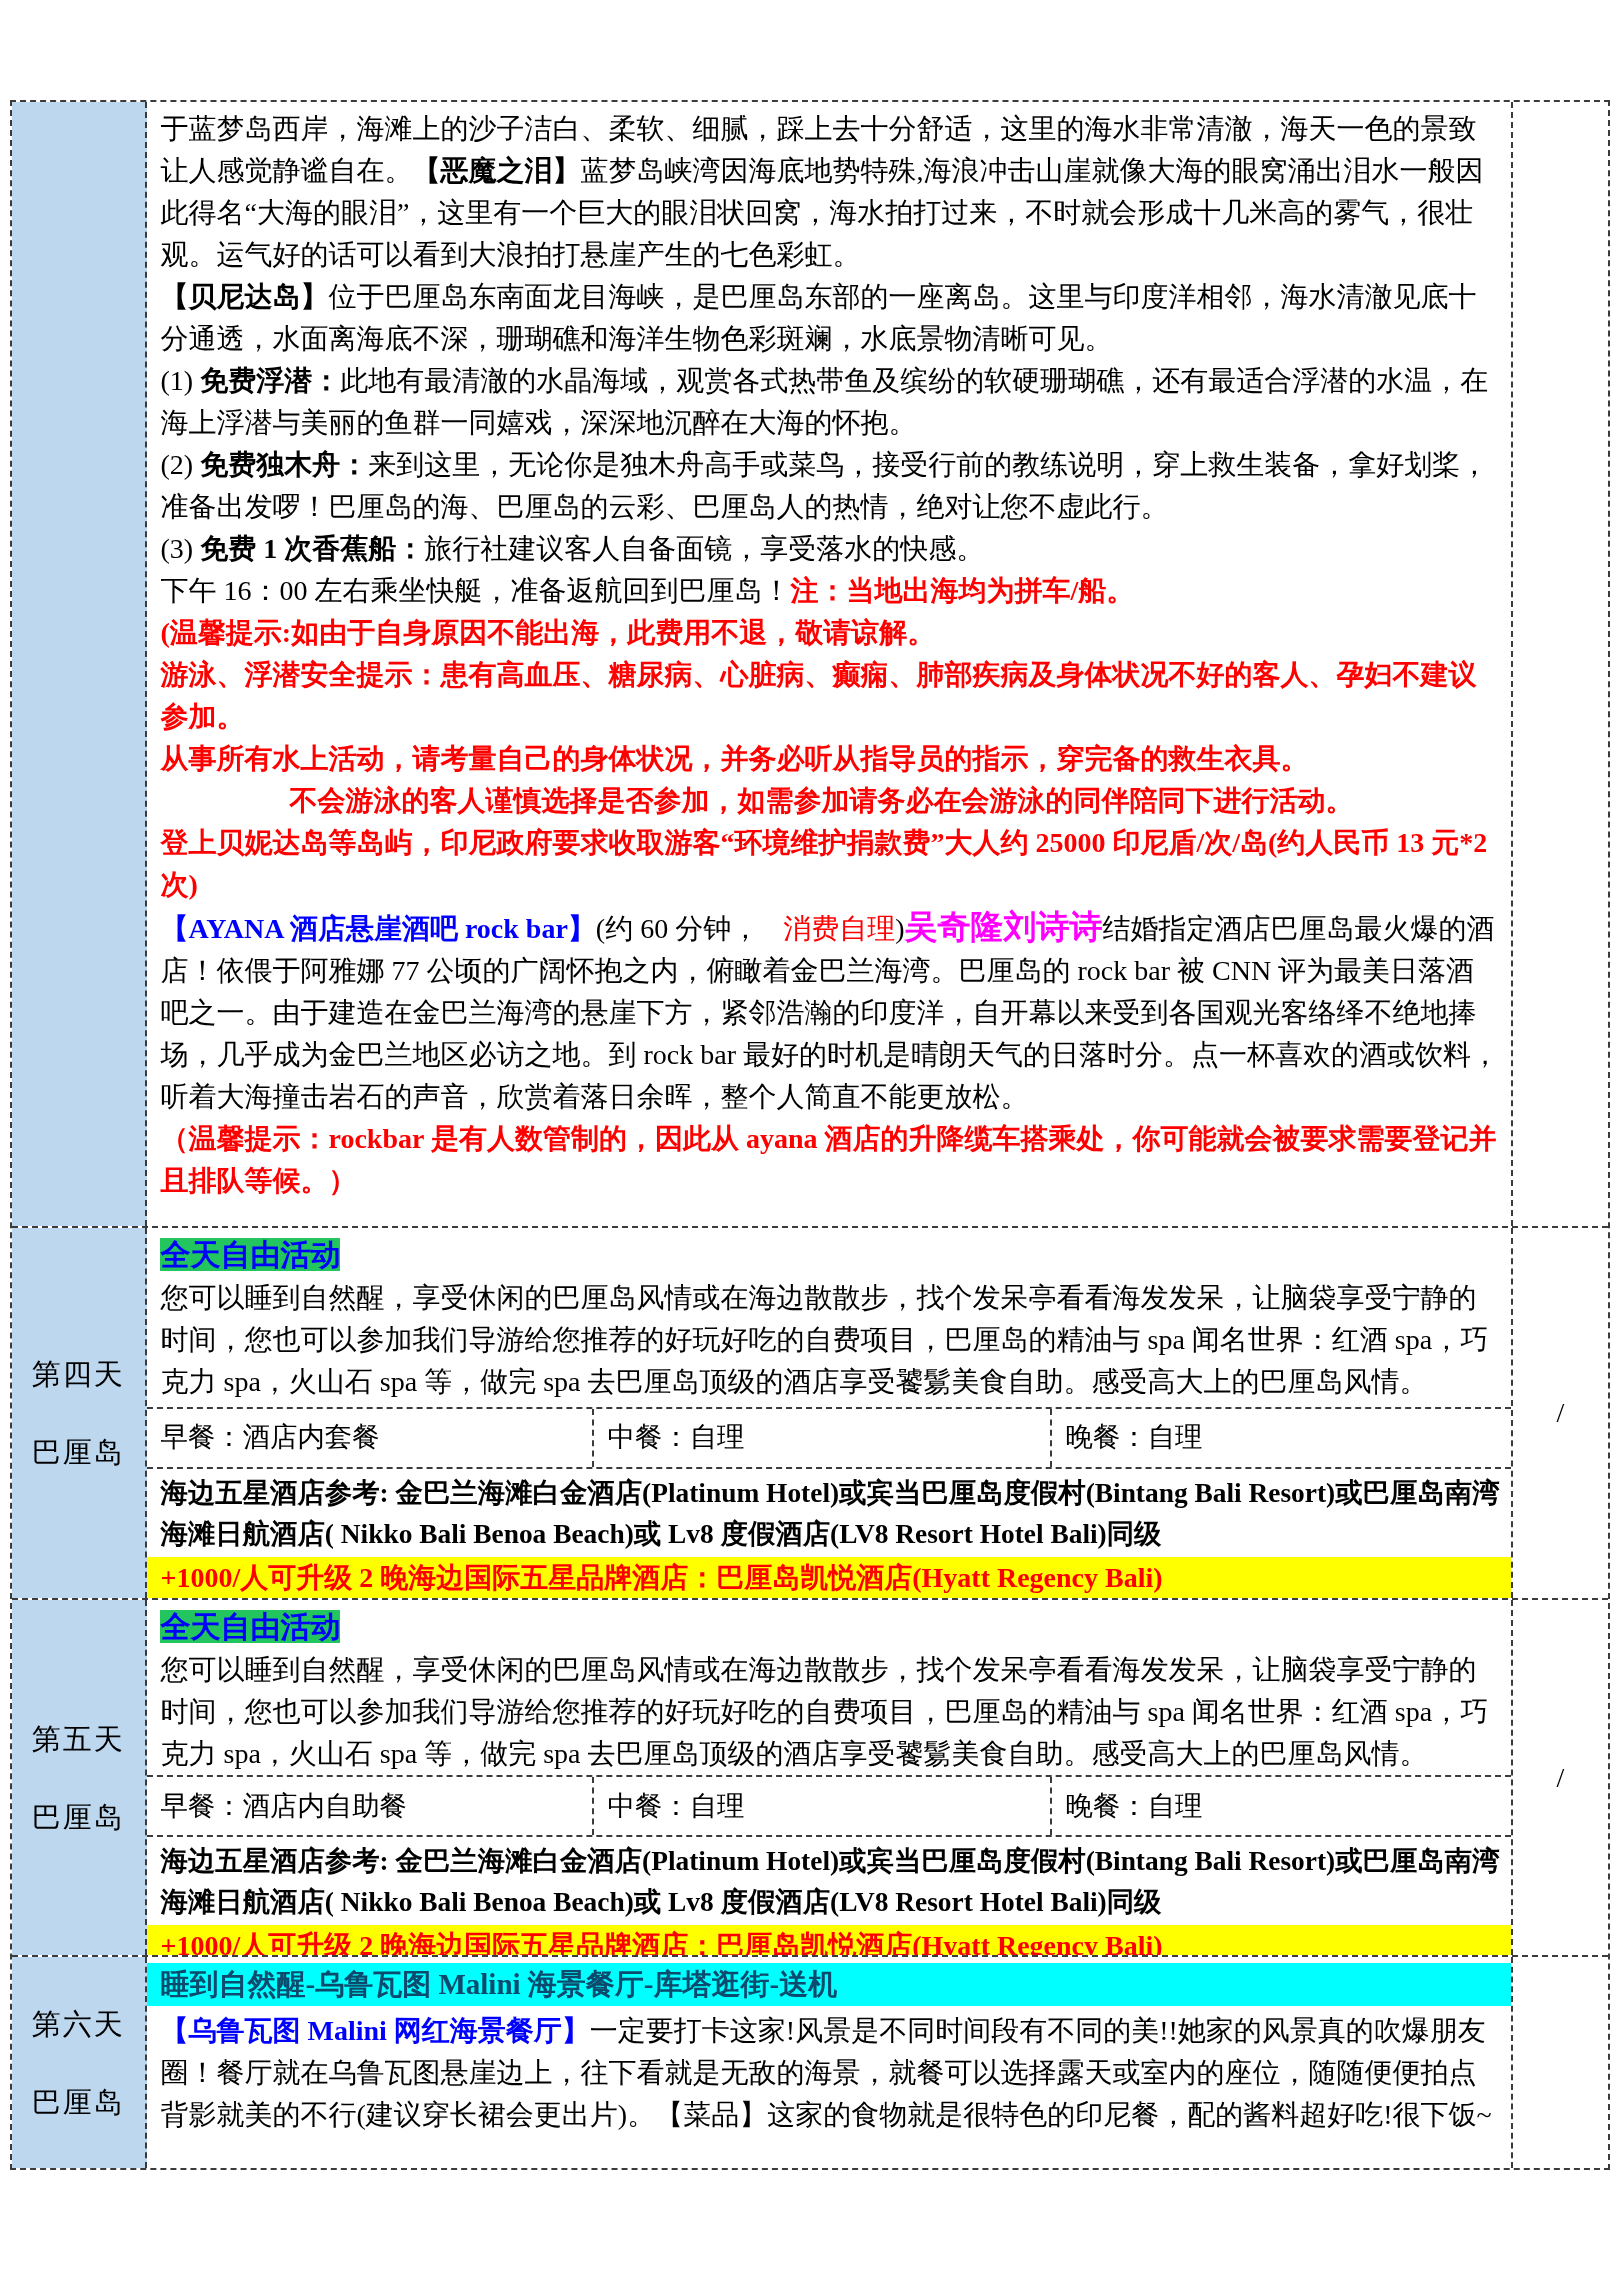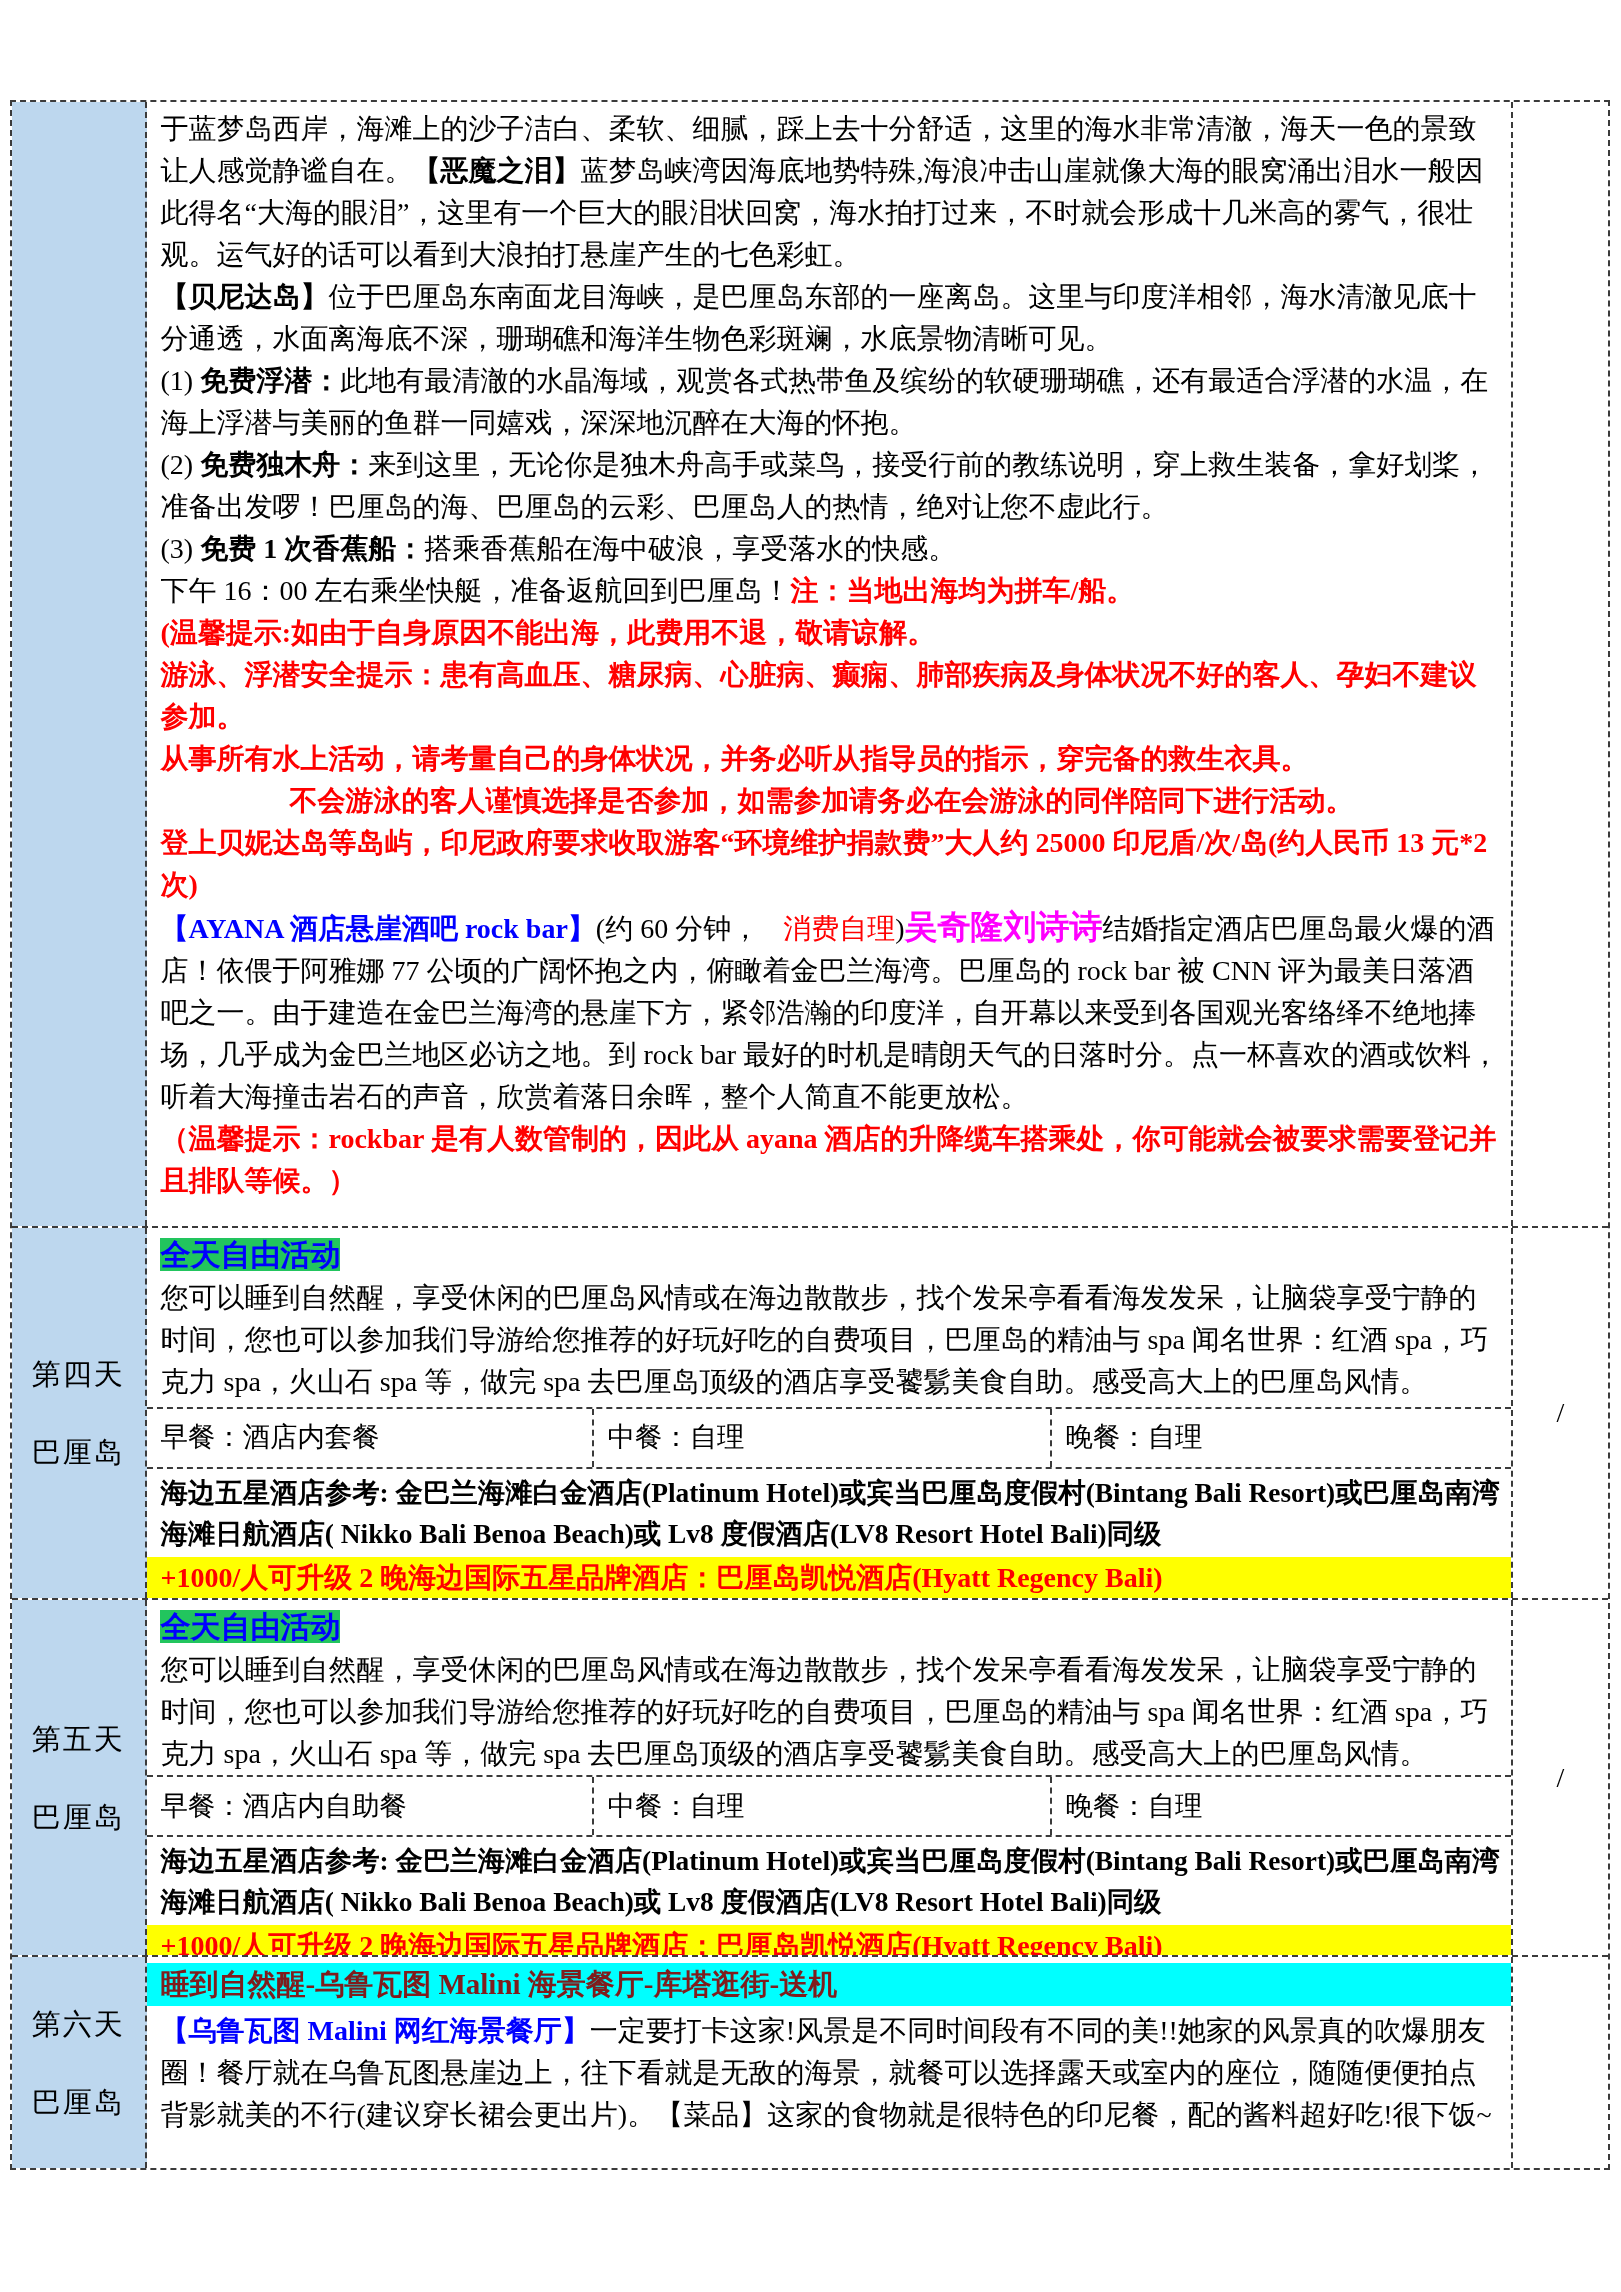--- a/index.html
+++ b/index.html
@@ -76,38 +76,38 @@
   .upgrade-note{
     margin:2px -9.8px 0 -13.7px;
     background:#FFFF00;
     color:#FF0000;font-weight:bold;
     font-size:28px;line-height:39px;
     padding:1px 3.9px 1px 13.7px;
   }
   .day-banner{
     margin:0 -9.8px 3.9px -13.7px;
     background:#00FFFF;
-    color:#7f1d1d;font-weight:bold;
+    color:#0c4a6e;font-weight:bold;
     font-size:29px;line-height:43px;
     padding:0 3.9px 0 13.7px;
   }
 </style>
 </head>
 <body>
 
 <div id="page">
   <div id="itinerary-table">
       <div class="day-row" style="flex: 0 0 1124px;">
         <div class="label-cell"></div>
         <div class="content-cell">
           <div class="para"><span>于蓝梦岛西岸，海滩上的沙子洁白、柔软、细腻，踩上去十分舒适，这里的海水非常清澈，海天一色的景致让人感觉静谧自在。</span><span class="s-b">【恶魔之泪】</span><span>蓝梦岛峡湾因海底地势特殊,海浪冲击山崖就像大海的眼窝涌出泪水一般因此得名“大海的眼泪”，这里有一个巨大的眼泪状回窝，海水拍打过来，不时就会形成十几米高的雾气，很壮观。运气好的话可以看到大浪拍打悬崖产生的七色彩虹。</span></div>
           <div class="para"><span class="s-b">【贝尼达岛】</span><span>位于巴厘岛东南面龙目海峡，是巴厘岛东部的一座离岛。这里与印度洋相邻，海水清澈见底十分通透，水面离海底不深，珊瑚礁和海洋生物色彩斑斓，水底景物清晰可见。</span></div>
           <div class="para"><span>(1) </span><span class="s-b">免费浮潜：</span><span>此地有最清澈的水晶海域，观赏各式热带鱼及缤纷的软硬珊瑚礁，还有最适合浮潜的水温，在海上浮潜与美丽的鱼群一同嬉戏，深深地沉醉在大海的怀抱。</span></div>
           <div class="para"><span>(2) </span><span class="s-b">免费独木舟：</span><span>来到这里，无论你是独木舟高手或菜鸟，接受行前的教练说明，穿上救生装备，拿好划桨，准备出发啰！巴厘岛的海、巴厘岛的云彩、巴厘岛人的热情，绝对让您不虚此行。</span></div>
-          <div class="para"><span>(3) </span><span class="s-b">免费 1 次香蕉船：</span><span>搭乘香蕉船在海中破浪，享受落水的快感。</span></div>
+          <div class="para"><span>(3) </span><span class="s-b">免费 1 次香蕉船：</span><span>旅行社建议客人自备面镜，享受落水的快感。</span></div>
           <div class="para"><span>下午 16：00 左右乘坐快艇，准备返航回到巴厘岛！</span><span class="s-redb">注：当地出海均为拼车/船。</span></div>
           <div class="para"><span class="s-redb">(温馨提示:如由于自身原因不能出海，此费用不退，敬请谅解。</span></div>
           <div class="para"><span class="s-redb">游泳、浮潜安全提示：患有高血压、糖尿病、心脏病、癫痫、肺部疾病及身体状况不好的客人、孕妇不建议参加。</span></div>
           <div class="para"><span class="s-redb">从事所有水上活动，请考量自己的身体状况，并务必听从指导员的指示，穿完备的救生衣具。</span></div>
           <div class="para indent"><span class="s-redb">不会游泳的客人谨慎选择是否参加，如需参加请务必在会游泳的同伴陪同下进行活动。</span></div>
           <div class="para"><span class="s-redb">登上贝妮达岛等岛屿，印尼政府要求收取游客“环境维护捐款费”大人约 25000 印尼盾/次/岛(约人民币 13 元*2 次)</span></div>
           <div class="para"><span class="s-blueb">【AYANA 酒店悬崖酒吧 rock bar】</span><span>(约 60 分钟，</span><span class="s-red">消费自理</span><span>)</span><span class="s-magb">吴奇隆刘诗诗</span><span>结婚指定酒店巴厘岛最火爆的酒店！依偎于阿雅娜 77 公顷的广阔怀抱之内，俯瞰着金巴兰海湾。巴厘岛的 rock bar 被 CNN 评为最美日落酒吧之一。由于建造在金巴兰海湾的悬崖下方，紧邻浩瀚的印度洋，自开幕以来受到各国观光客络绎不绝地捧场，几乎成为金巴兰地区必访之地。到 rock bar 最好的时机是晴朗天气的日落时分。点一杯喜欢的酒或饮料，听着大海撞击岩石的声音，欣赏着落日余晖，整个人简直不能更放松。</span></div>
           <div class="para"><span class="s-redb">（温馨提示：rockbar 是有人数管制的，因此从 ayana 酒店的升降缆车搭乘处，你可能就会被要求需要登记并且排队等候。）</span></div>
         </div>
         <div class="transport-cell"></div>

